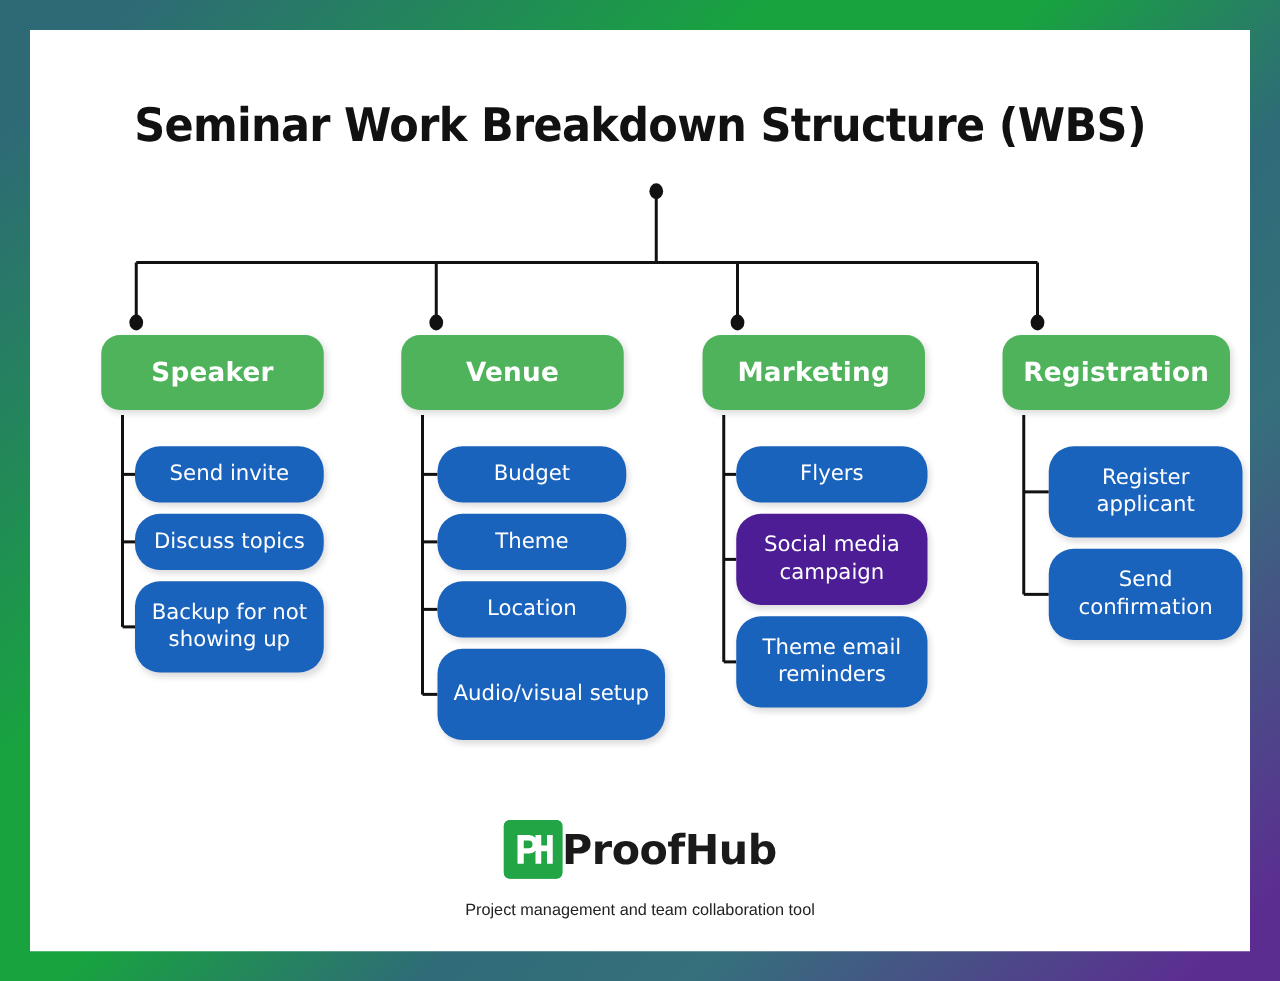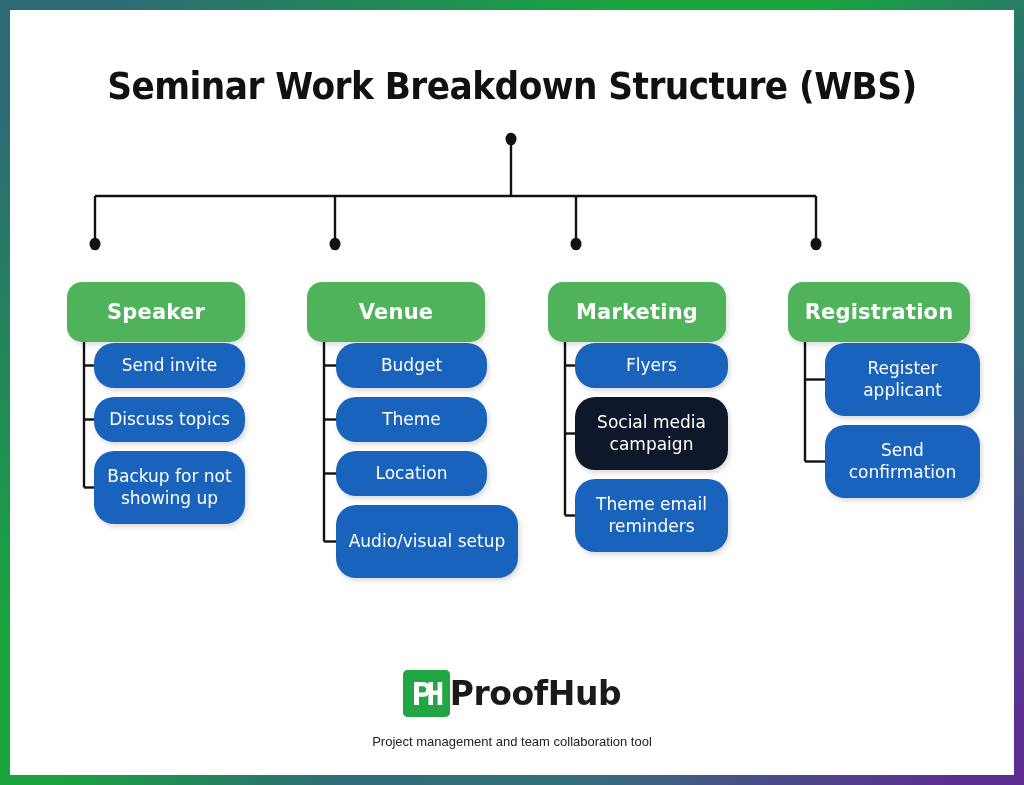--- a/index.html
+++ b/index.html
@@ -24,21 +24,21 @@
     background:
       linear-gradient(135deg,
         #2e6a76 0%,
         #2e6a76 6%,
         #18a33f 34%,
         #18a33f 46%,
         #2f6b78 62%,
         #35707c 74%,
         #5c2d91 96%,
         #5c2d91 100%);
-    padding: 10px;
+    padding: 24px;
   }
   #canvas {
     position: relative;
     width: 100%;
     height: 100%;
     background: #ffffff;
     overflow: hidden;
   }
 
   
@@ -88,21 +88,20 @@
     background: #4eb35a;
     color: #ffffff;
     display: flex;
     align-items: center;
     justify-content: center;
     font-family: "DejaVu Sans", sans-serif;
     font-weight: bold;
     font-size: 21px;
     letter-spacing: 0.2px;
     box-shadow: 2px 3px 5px rgba(0,0,0,0.13);
-    margin-top: 28px;
   }
   .children {
     position: absolute;
     top: 99px;
   }
   .child-box {
     box-sizing: border-box;
     margin-bottom: 9px;
     border-radius: 20px;
     background: #1a63bd;
@@ -210,21 +209,21 @@
             <div class="child-box one-line" style="width: 151px; background: rgb(26, 99, 189);">Budget</div>
             <div class="child-box one-line" style="width: 151px; background: rgb(26, 99, 189);">Theme</div>
             <div class="child-box one-line" style="width: 151px; background: rgb(26, 99, 189);">Location</div>
             <div class="child-box two-line" style="width: 182px; background: rgb(26, 99, 189);">Audio/visual setup</div>
           </div>
         </div>
         <div class="column" style="left: 538px; width: 178px;">
           <div class="parent-box" style="width: 178px; background: rgb(78, 179, 90);">Marketing</div>
           <div class="children" style="left: 27px; width: 153px;">
             <div class="child-box one-line" style="width: 153px; background: rgb(26, 99, 189);">Flyers</div>
-            <div class="child-box two-line" style="width: 153px; background: #0f172a;">Social media campaign</div>
+            <div class="child-box two-line" style="width: 153px; background: #4c1d95;">Social media campaign</div>
             <div class="child-box two-line" style="width: 153px; background: rgb(26, 99, 189);">Theme email reminders</div>
           </div>
         </div>
         <div class="column" style="left: 778px; width: 182px;">
           <div class="parent-box" style="width: 182px; background: rgb(78, 179, 90);">Registration</div>
           <div class="children" style="left: 37px; width: 155px;">
             <div class="child-box two-line" style="width: 155px; background: rgb(26, 99, 189);">Register applicant</div>
             <div class="child-box two-line" style="width: 155px; background: rgb(26, 99, 189);">Send confirmation</div>
           </div>
         </div>

